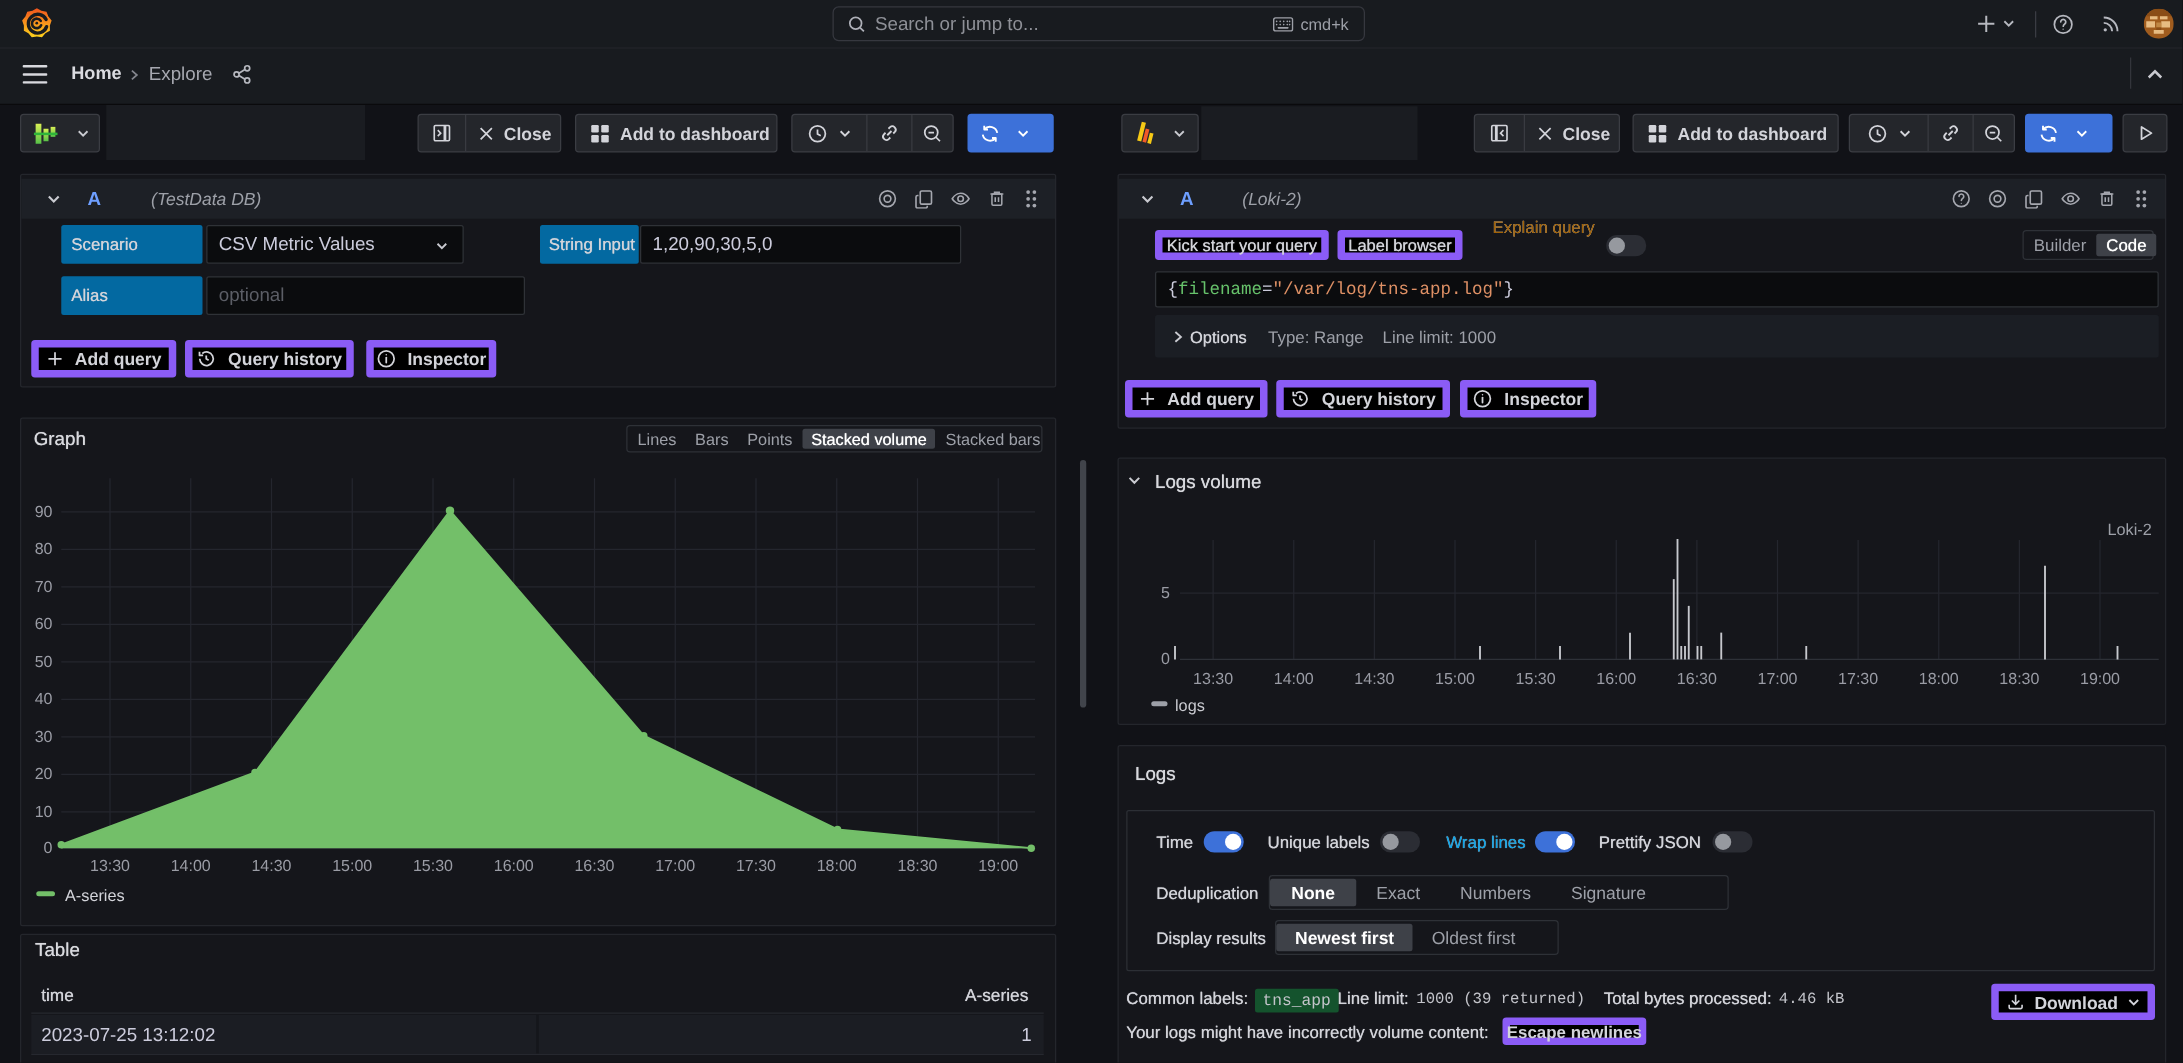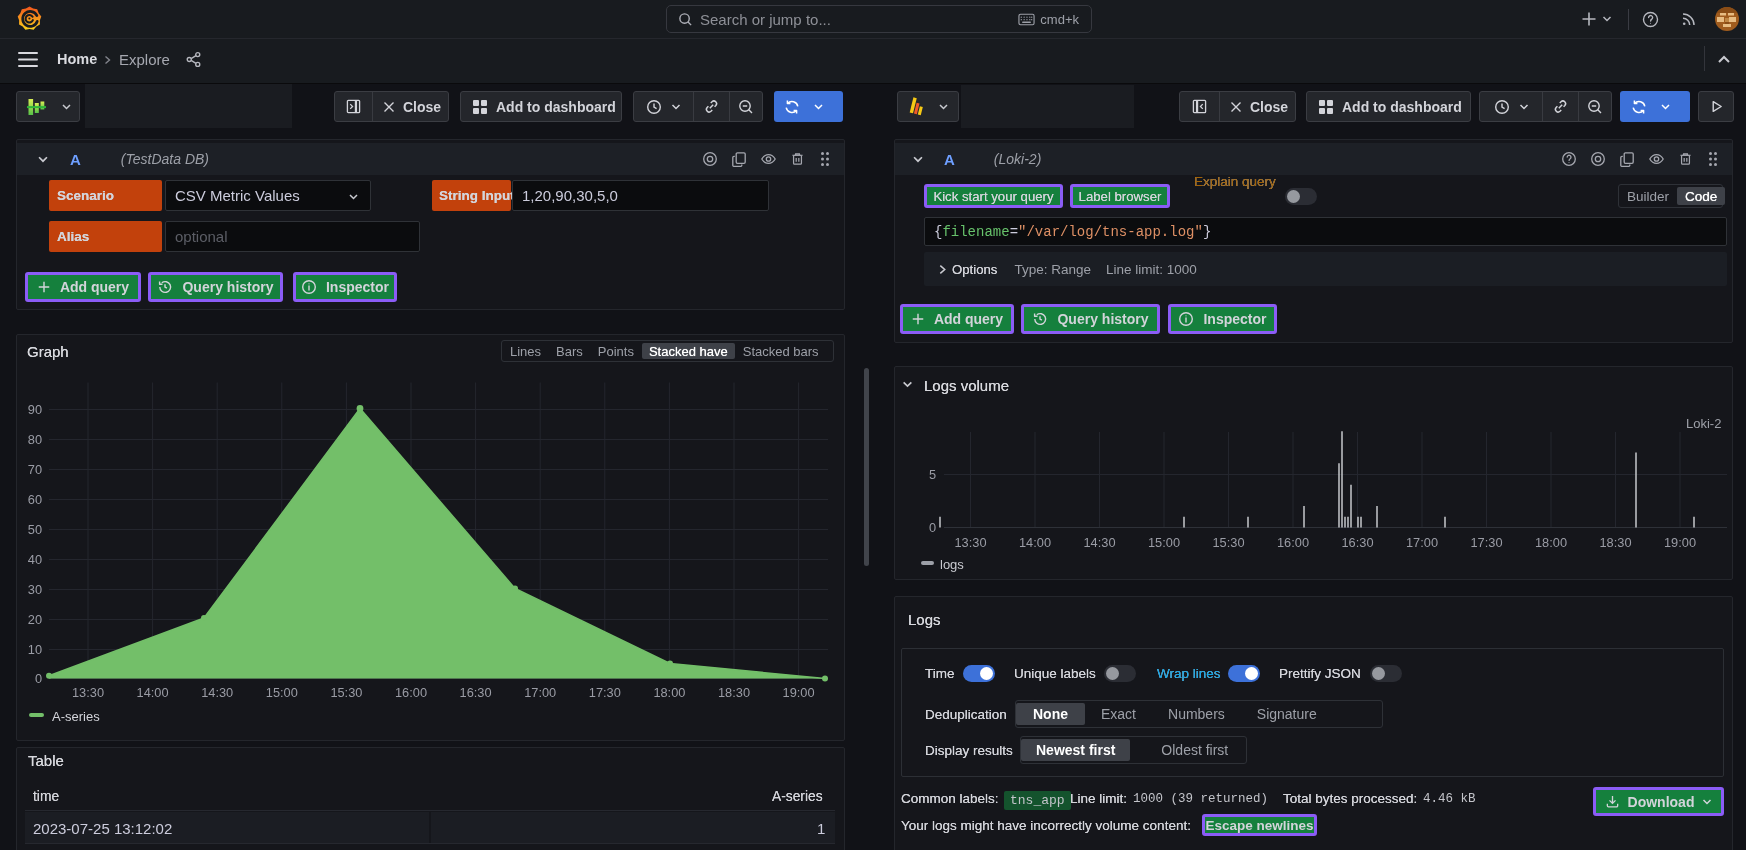--- a/index.html
+++ b/index.html
@@ -1,20 +1,20 @@
 <!DOCTYPE html>
 <html><head><meta charset="utf-8"><style>
 html,body{margin:0;padding:0}
 body{width:1746px;height:850px;background:#111217;font-family:"Liberation Sans",sans-serif;position:relative;overflow:hidden;color:#ccccdc}
 .a{position:absolute}
-.btn{position:absolute;background:#15803d;border:3px solid #8b5cf6;border-radius:3px;display:flex;align-items:center;justify-content:center;color:#d3d4da;font-size:14px;font-weight:700;box-sizing:border-box;white-space:nowrap}
+.btn{position:absolute;background:#000000;border:6px solid #8b5cf6;border-radius:3px;display:flex;align-items:center;justify-content:center;color:#d3d4da;font-size:14px;font-weight:700;box-sizing:border-box;white-space:nowrap}
 .tbtn{position:absolute;background:#24262b;border:1px solid #3b3d43;border-radius:3px;box-sizing:border-box;display:flex;align-items:center;color:#d3d4da;font-size:14px;font-weight:700}
 .panel{position:absolute;background:#15161b;border:1px solid #24262c;border-radius:2px;box-sizing:border-box}
 .qhdr{position:absolute;background:#1d2026;display:flex;align-items:center}
-.flab{position:absolute;background:#c2410c;border-radius:2px;color:#d3d4da;font-size:13.5px;font-weight:700;text-shadow:0 0 .6px #d3d4da;display:flex;align-items:center;padding-left:8px;box-sizing:border-box;white-space:nowrap}
+.flab{position:absolute;background:#0369a1;border-radius:2px;color:#d3d4da;font-size:13.5px;font-weight:400;text-shadow:0 0 .6px #d3d4da;display:flex;align-items:center;padding-left:8px;box-sizing:border-box;white-space:nowrap}
 .inp{position:absolute;background:#0b0c0e;border:1px solid #2f3237;border-radius:2px;display:flex;align-items:center;padding-left:9px;font-size:15px;color:#ccccdc;box-sizing:border-box;white-space:nowrap}
 .tag{background:#14532d;border-radius:2px;font-family:"Liberation Mono",monospace;font-size:13px;color:#c3c4ca}
 .tog{position:absolute;width:32px;height:17px;border-radius:9px}
 .radio{position:absolute;border:1px solid #2e3137;border-radius:3px;display:flex;align-items:center;box-sizing:border-box;font-size:14px;color:#9da0a8;white-space:nowrap}
 .ritem{padding:0 14px;height:100%;display:flex;align-items:center}
 .rsel{background:#3e4148;border-radius:2px;color:#fff;font-weight:700;height:calc(100% - 4px)!important;align-self:center}
 svg{display:block}
 </style></head>
 <body>
 
@@ -312,21 +312,21 @@
       <path d="M8 7v4" stroke-linecap="round"></path>
       <circle cx="8" cy="4.8" r="0.6" fill="#d3d4da" stroke="none"></circle>
     </svg>Inspector</div>
 
 <div class="panel" style="left:16px;top:334px;width:829px;height:407px"></div>
 <div class="a" style="left:27px;top:343px;font-size:15px;color:#d8d9de;text-shadow:0 0 .6px #d8d9de">Graph</div>
 <div class="radio" style="left:501px;top:340px;width:333px;height:22px;font-size:13px">
   <span class="ritem" style="padding:0 8px">Lines</span>
     <span class="ritem" style="padding:0 7px">Bars</span>
     <span class="ritem" style="padding:0 8px">Points</span>
-    <span class="ritem rsel" style="padding:0 7px;font-weight:400;text-shadow:0 0 .7px #fff">Stacked have</span>
+    <span class="ritem rsel" style="padding:0 7px;font-weight:400;text-shadow:0 0 .7px #fff">Stacked volume</span>
     <span class="ritem" style="padding:0 8px">Stacked bars</span>
 </div>
 <svg class="a" style="left:16px;top:334px" width="829" height="407" viewBox="0 0 829 407">
   <g stroke="#24262e" stroke-width="1">
     <path d="M72 48.5v296M136.6 48.5v296M201.2 48.5v296M265.8 48.5v296M330.4 48.5v296M395 48.5v296M459.6 48.5v296M524.2 48.5v296M588.8 48.5v296M653.4 48.5v296M718 48.5v296M782.6 48.5v296"></path>
     <path d="M33 75.5h779M33 105.5h779M33 135.5h779M33 165.5h779M33 195.5h779M33 225.5h779M33 255.5h779M33 285.5h779M33 315.5h779"></path>
   </g>
   <path d="M33 344.5h779" stroke="#2e3138" stroke-width="1"></path>
   <g fill="#9a9ca5" font-size="12.8" text-anchor="end">
     <text x="26" y="79.5">90</text>
@@ -534,21 +534,21 @@
 <div class="a" style="left:925px;top:707px;font-size:13.5px;color:#d3d4da;text-shadow:0 0 .6px #d3d4da;white-space:nowrap">Deduplication</div>
 <div class="radio" style="left:1015px;top:700px;width:368px;height:28px">
   <span class="ritem rsel" style="padding:0 17px">None</span>
     <span class="ritem" style="padding:0 16px">Exact</span>
     <span class="ritem" style="padding:0 16px">Numbers</span>
     <span class="ritem" style="padding:0 16px">Signature</span>
 </div>
 <div class="a" style="left:925px;top:743px;font-size:13.5px;color:#d3d4da;text-shadow:0 0 .6px #d3d4da;white-space:nowrap">Display results</div>
 <div class="radio" style="left:1020px;top:736px;width:227px;height:28px">
   <span class="ritem rsel" style="padding:0 15px">Newest first</span>
-    <span class="ritem" style="padding:0 31px">Oldest first</span>
+    <span class="ritem" style="padding:0 15px">Oldest first</span>
 </div>
 <div class="a" style="left:901px;top:791px;font-size:13.5px;color:#d3d4da;text-shadow:0 0 .6px #d3d4da;white-space:nowrap">Common labels:</div>
 <div class="a tag" style="left:1004px;top:791px;padding:2px 6px">tns_app</div>
 <div class="a" style="left:1070px;top:791px;font-size:13.5px;color:#d3d4da;text-shadow:0 0 .6px #d3d4da;white-space:nowrap">Line limit:</div>
 <div class="a" style="left:1133px;top:792px;font-family:'Liberation Mono',monospace;font-size:12.5px;color:#c3c4ca">1000 (39 returned)</div>
 <div class="a" style="left:1283px;top:791px;font-size:13.5px;color:#d3d4da;text-shadow:0 0 .6px #d3d4da;white-space:nowrap">Total bytes processed:</div>
 <div class="a" style="left:1423px;top:792px;font-family:'Liberation Mono',monospace;font-size:12.5px;color:#c3c4ca">4.46 kB</div>
 <div class="btn" style="left:1593px;top:787px;width:131px;height:29px">
   <svg style="margin-right:8px" width="15" height="15" viewBox="0 0 16 16" fill="none" stroke="#d3d4da" stroke-width="1.4">
       <path d="M8 2v7.5M4.8 6.8L8 10l3.2-3.2"></path>

